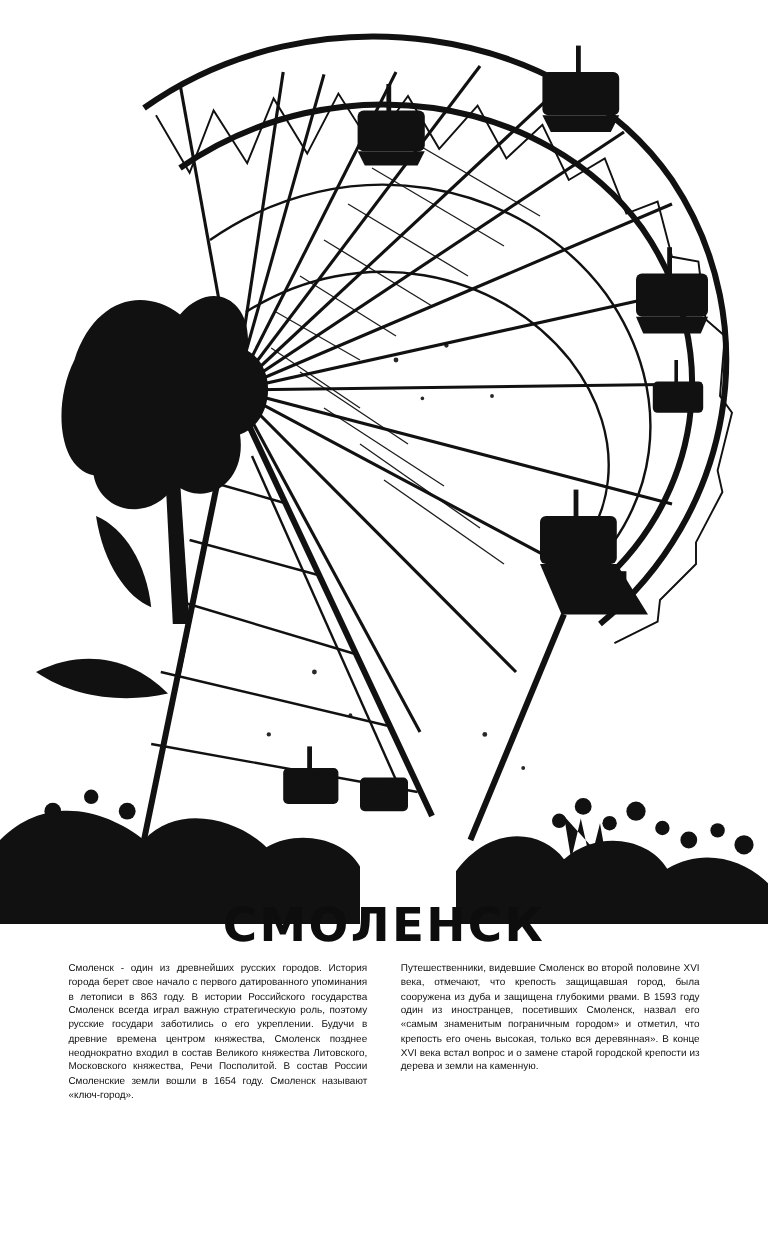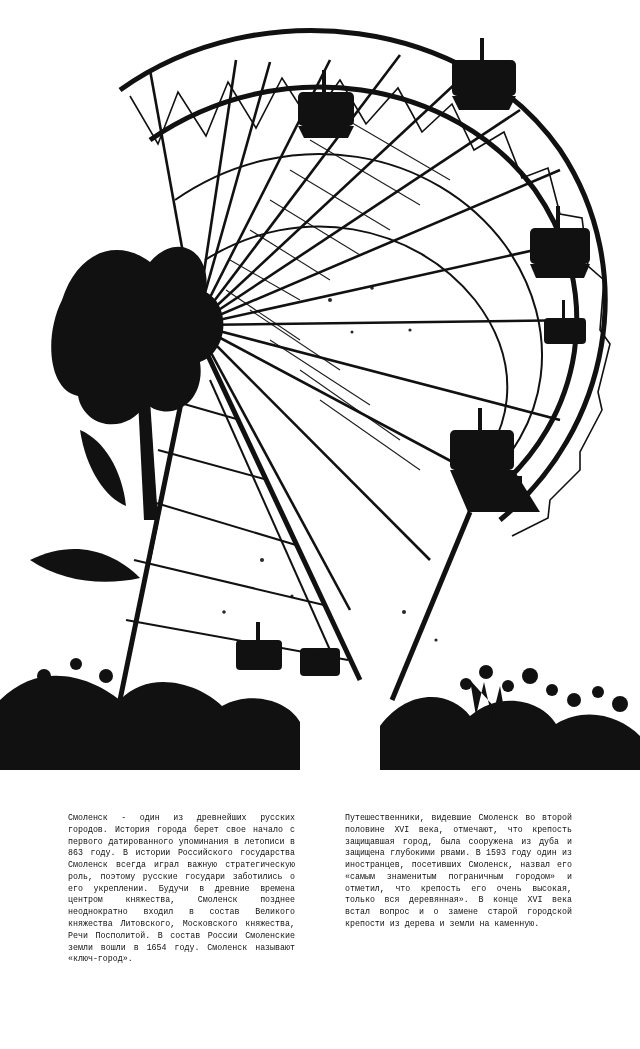--- a/index.html
+++ b/index.html
@@ -57,22 +57,21 @@
   }
   .col {
     width: 251px;
     font-size: 8.3px;
     line-height: 1.42;
     text-align: justify;
     text-justify: inter-word;
     color: #111111;
   }
   .col p {
-    margin: 12px;
-    font-family: Liberation Mono, monospace;
+    margin: 1px;
   }
 </style>
 </head>
 <body>
 
 <div class="poster">
 
   <div class="artwork">
     <svg viewBox="0 0 640 770" xmlns="http://www.w3.org/2000/svg">
       <rect x="0" y="0" width="640" height="770" fill="#ffffff"></rect>
@@ -207,20 +206,21 @@
         <circle cx="410" cy="330" r="1.6"></circle>
         <circle cx="262" cy="560" r="2"></circle>
         <circle cx="292" cy="596" r="1.6"></circle>
         <circle cx="224" cy="612" r="1.8"></circle>
         <circle cx="404" cy="612" r="2"></circle>
         <circle cx="436" cy="640" r="1.6"></circle>
       </g>
     </svg>
   </div>
 
+  <div class="title">СМОЛЕНСК</div>
 
   <div class="columns">
     <div class="col">
       <p>Смоленск - один из древнейших русских городов. История города берет свое начало с первого датированного упоминания в летописи в 863 году. В истории Российского государства Смоленск всегда играл важную стратегическую роль, поэтому русские государи заботились о его укреплении. Будучи в древние времена центром княжества, Смоленск позднее неоднократно входил в состав Великого княжества Литовского, Московского княжества, Речи Посполитой. В состав России Смоленские земли вошли в 1654 году. Смоленск называют «ключ-город».</p>
     </div>
     <div class="col">
       <p>Путешественники, видевшие Смоленск во второй половине XVI века, отмечают, что крепость защищавшая город, была сооружена из дуба и защищена глубокими рвами. В 1593 году один из иностранцев, посетивших Смоленск, назвал его «самым знаменитым пограничным городом» и отметил, что крепость его очень высокая, только вся деревянная». В конце XVI века встал вопрос и о замене старой городской крепости из дерева и земли на каменную.</p>
     </div>
   </div>
 

